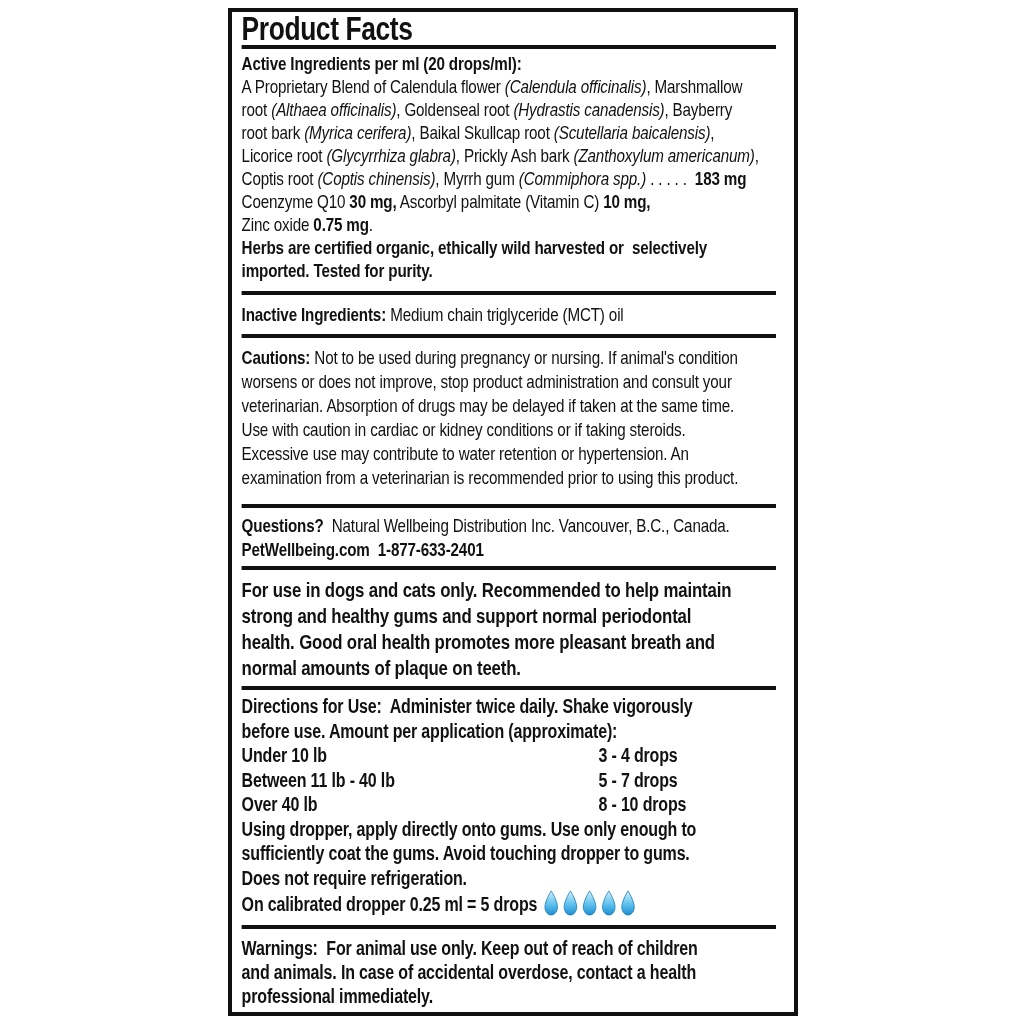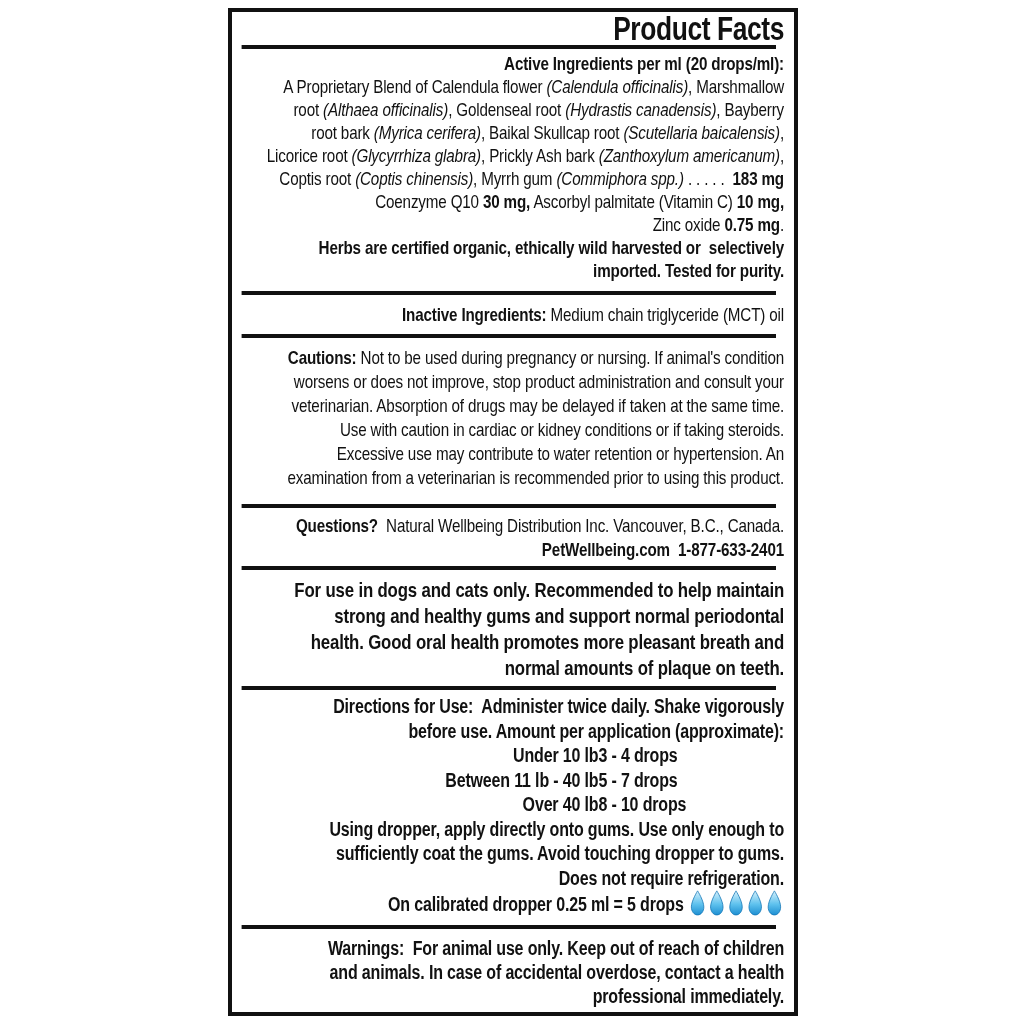--- a/index.html
+++ b/index.html
@@ -40,21 +40,21 @@
 <svg width="0" height="0" style="position:absolute" aria-hidden="true">
   <defs>
     <linearGradient id="dropGrad" x1="0" y1="0" x2="0" y2="1">
       <stop offset="0" stop-color="#d6f0fc"></stop>
       <stop offset="0.55" stop-color="#5fc2ee"></stop>
       <stop offset="1" stop-color="#1e8fd2"></stop>
     </linearGradient>
   </defs>
 </svg>
 
-<div class="facts-box" style="border-color: rgb(17, 17, 17); text-align: right;">
+<div class="facts-box" style="border-color: rgb(17, 17, 17);">
   <div class="content">
 
     <div class="title">Product Facts</div>
     <hr class="hr hr1" style="border-top-color: rgb(17, 17, 17);">
 
     <div class="sec-active">
       <div class="line b">Active Ingredients per ml (20 drops/ml):</div>
       <div>
           <div class="line"><span>A Proprietary Blend of Calendula flower </span><span class="i">(Calendula officinalis)</span><span>, Marshmallow</span></div>
           <div class="line"><span>root </span><span class="i">(Althaea officinalis)</span><span>, Goldenseal root </span><span class="i">(Hydrastis canadensis)</span><span>, Bayberry</span></div>

